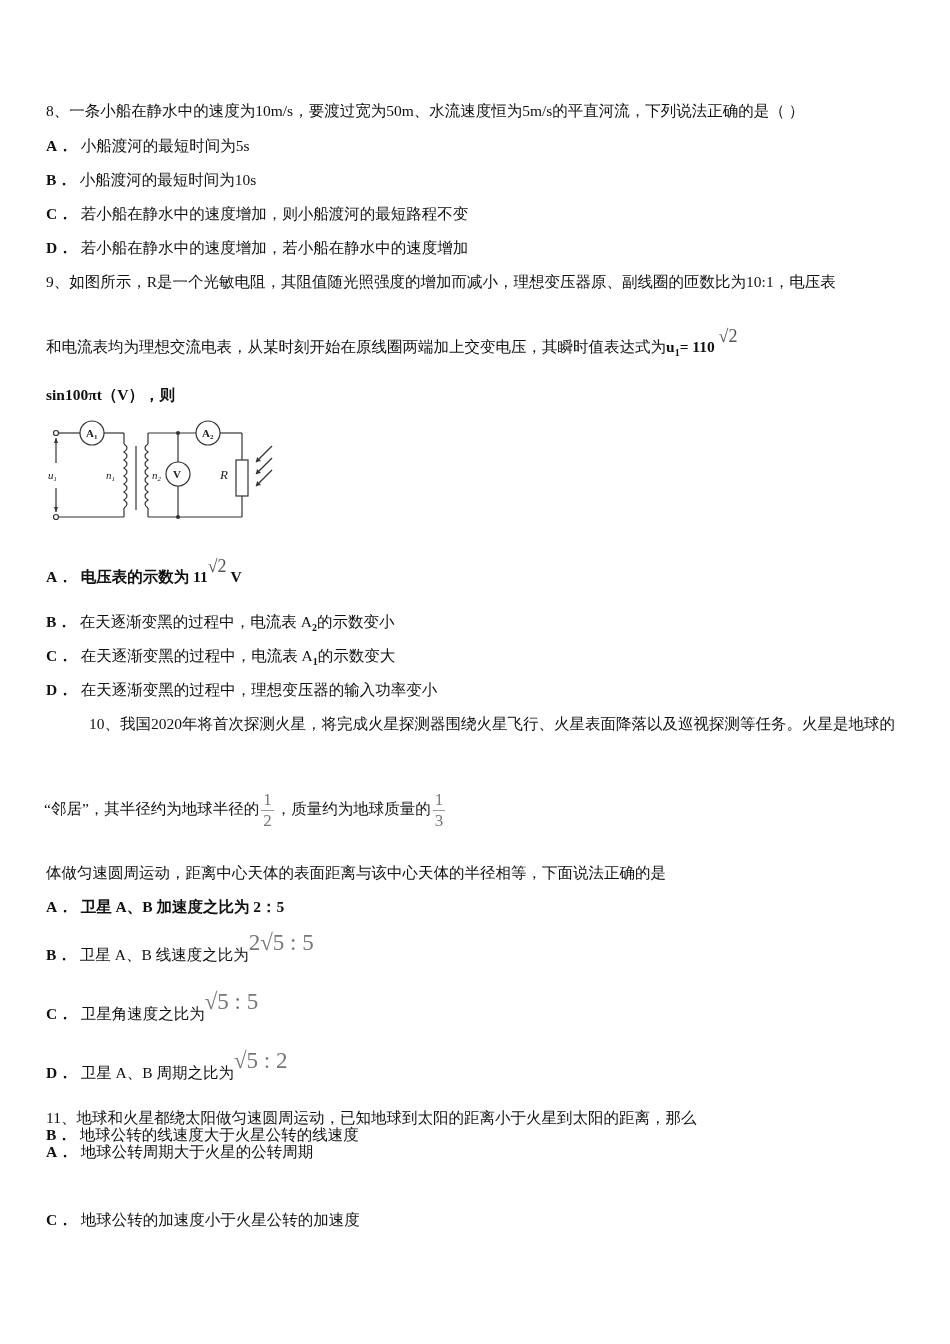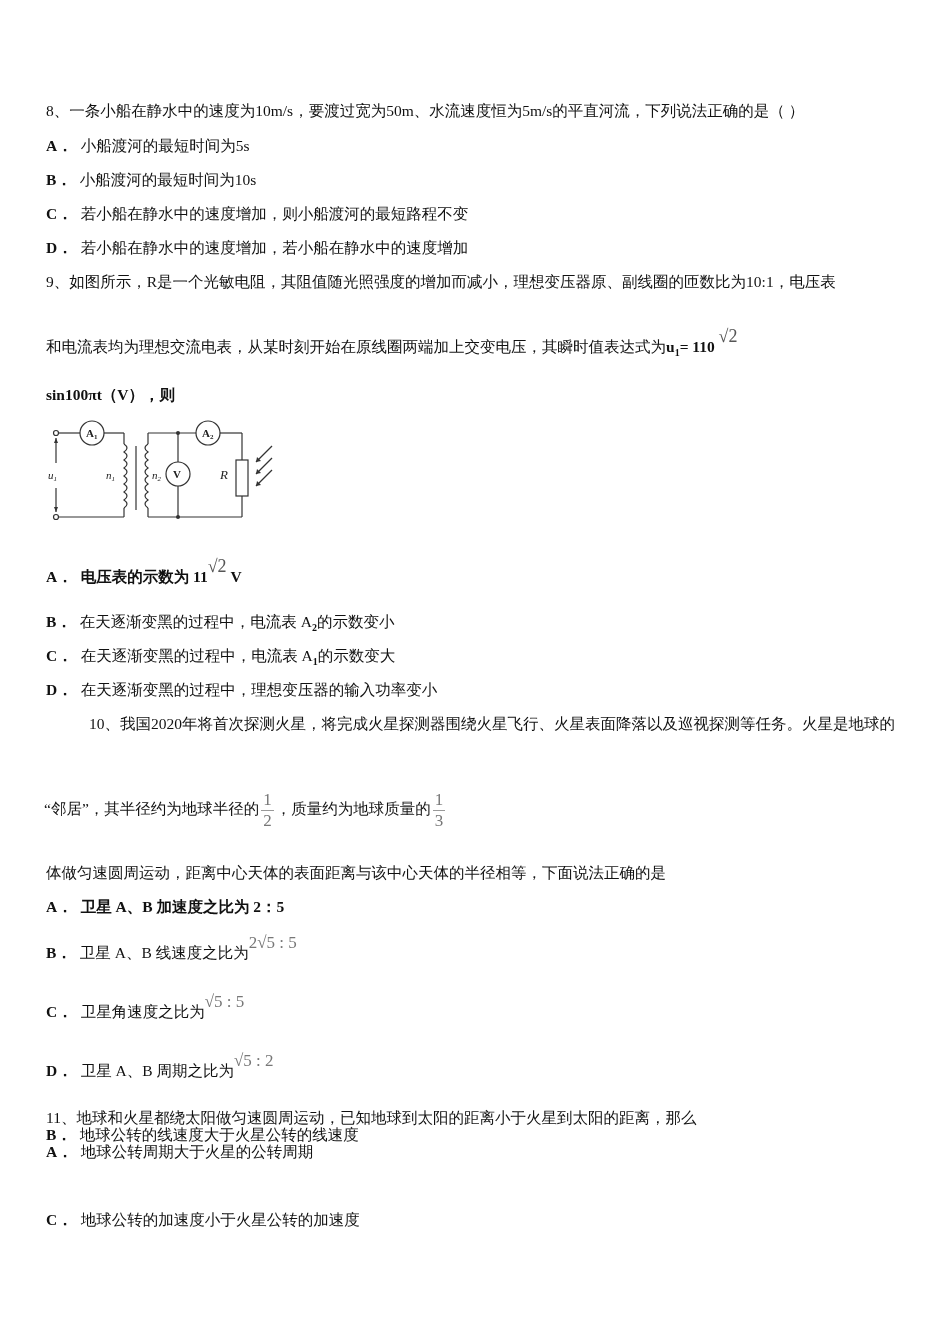--- a/index.html
+++ b/index.html
@@ -1,21 +1,21 @@
 <!DOCTYPE html>
 <html><head>
 <meta charset="utf-8">
 <style>
   html, body { margin:0; padding:0; background:#ffffff; }
   body { width:950px; height:1344px; position:relative; overflow:hidden;
          font-family:"Liberation Serif","DejaVu Serif",serif; color:#111; }
   .ln { position:absolute; left:46px; font-size:15.5px; line-height:20px; white-space:nowrap; }
   .b { font-weight:bold; }
   .opt-key { font-weight:bold; margin-right:8px; }
-  .math { font-family:"Liberation Serif","DejaVu Serif",serif; color:#777; font-size:17px; }
+  .math { font-family:"Liberation Serif","DejaVu Serif",serif; color:#777; font-size:23px; }
   .sqrt { display:inline-block; position:relative; font-family:"Liberation Serif",serif; color:#555; font-size:18px; }
   .sup { position:relative; top:-10px; }
   .frac { display:inline-block; vertical-align:middle; text-align:center; color:#777; font-size:17px; line-height:20px; margin:0 2px; }
   .frac .num { display:block; border-bottom:1px solid #999; padding:0 2px; }
   .frac .den { display:block; padding:0 2px; }
   sub { font-size:10px; }
   #circuit { position:absolute; left:44px; top:418px; }
 </style>
 </head>
 <body>

